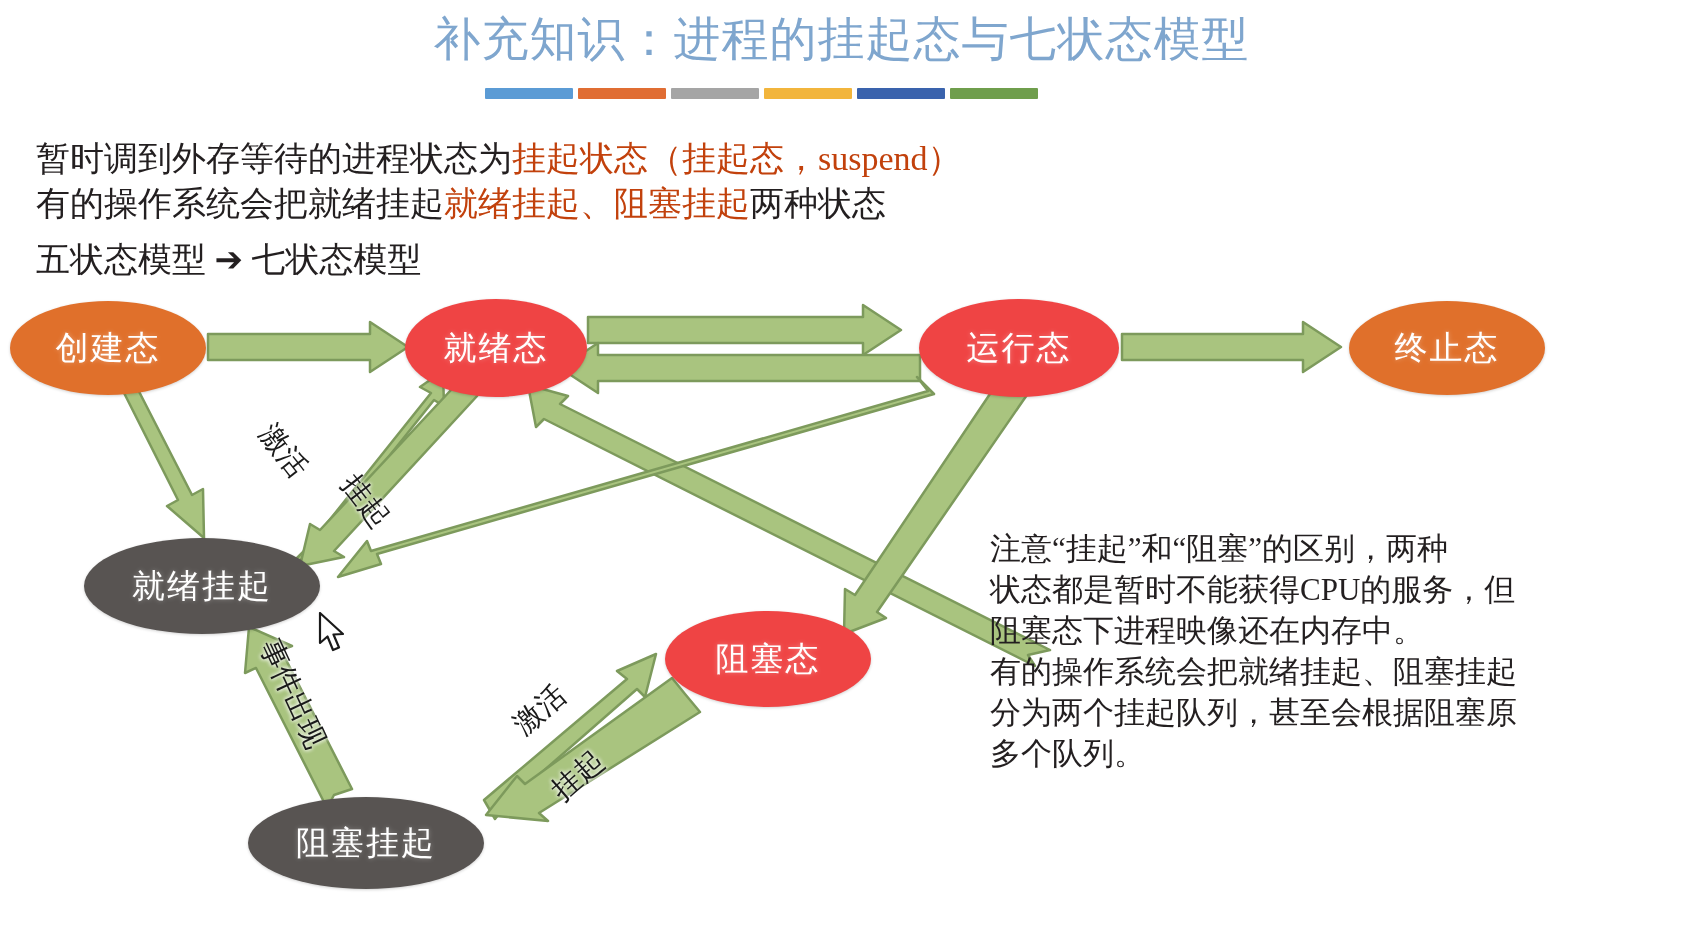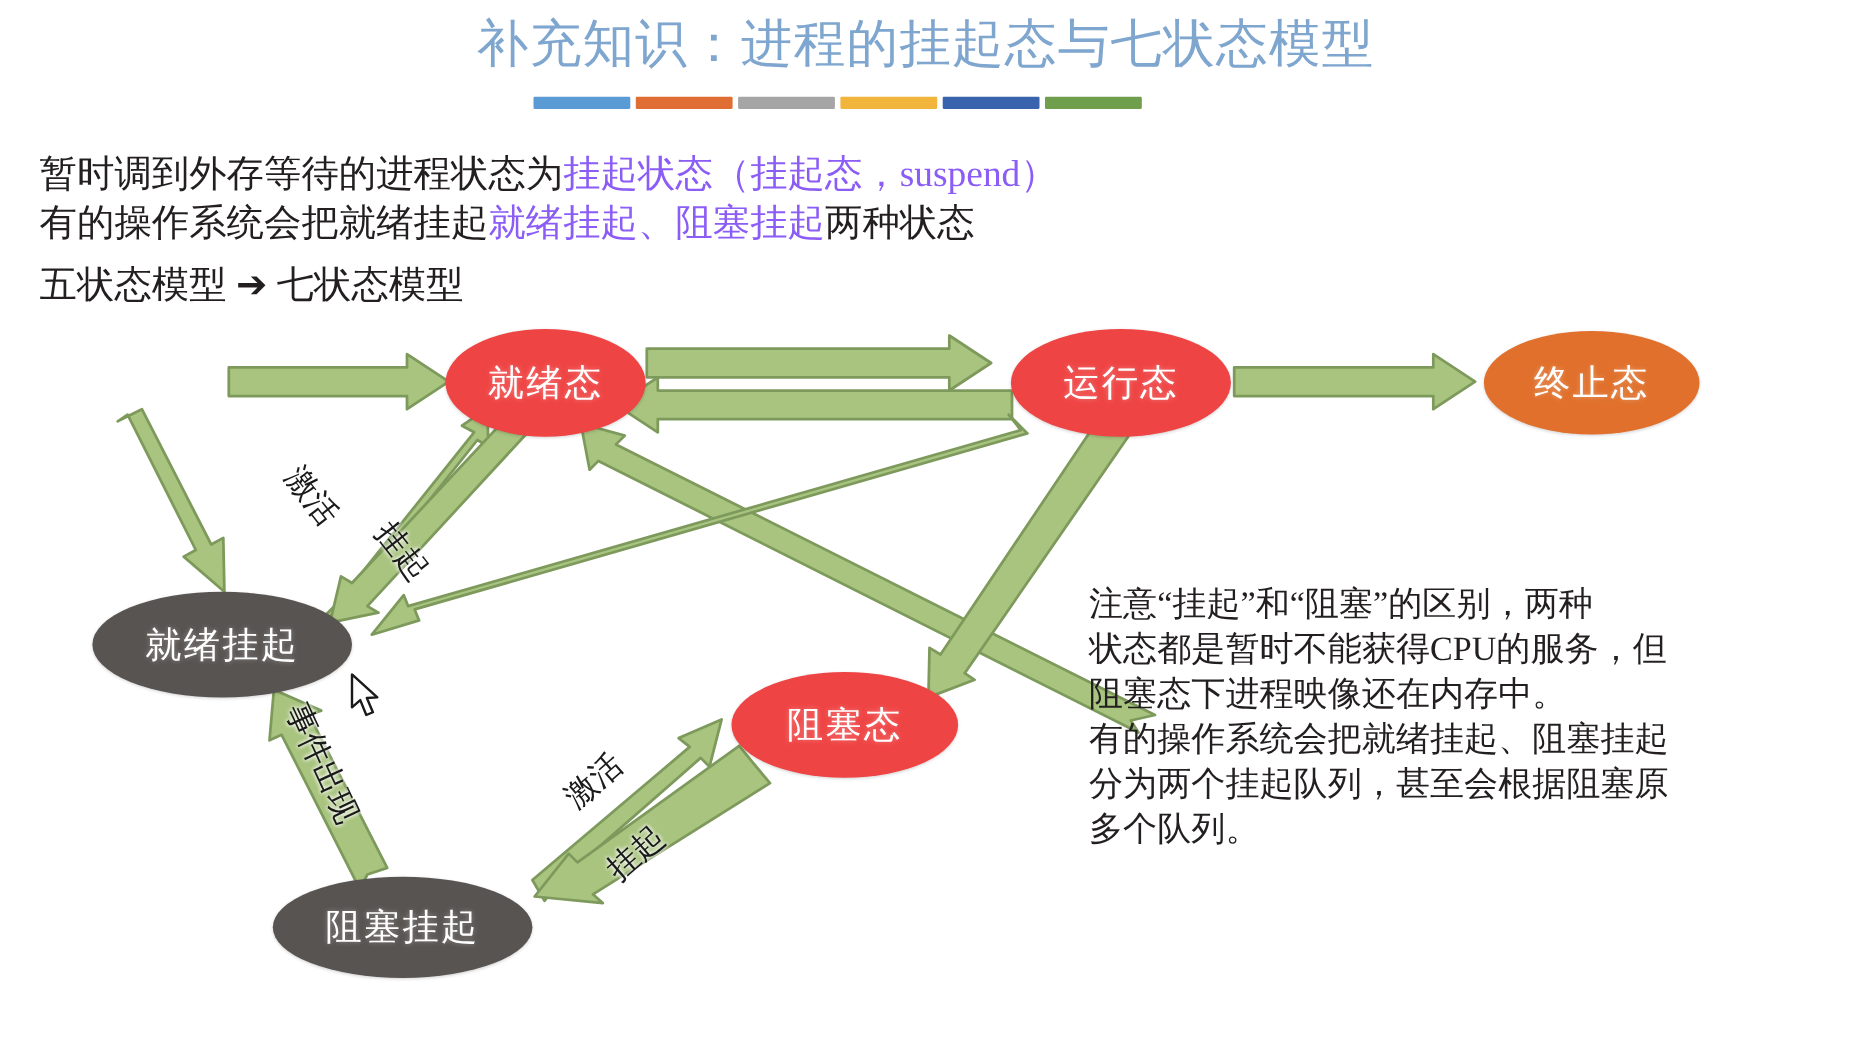--- a/index.html
+++ b/index.html
@@ -18,21 +18,21 @@
   }
   .rulebar{position:absolute;top:88px;height:11px;border-radius:1px;}
 
   
   .intro{position:absolute;left:36px;top:136px;width:1000px;}
   .intro .ln{
     font-size:34px;line-height:45px;color:#231f20;white-space:nowrap;
     font-family:"Liberation Serif","DejaVu Serif",serif;
   }
   .intro .ln.sp{margin-top:11px;}
-  .red{color:#8b5cf6;}
+  .red{color:#c2410c;}
 
   
   .note{position:absolute;left:990px;top:528px;width:690px;}
   .note .ln{
     font-size:31px;line-height:41px;color:#231f20;white-space:nowrap;
     font-family:"Liberation Serif","DejaVu Serif",serif;
   }
 
   
   .node{
@@ -103,20 +103,23 @@
       <polygon points="917,377 934,394 377,554 381,564 338,577 367,541 371,551 928,391"></polygon>
 
       <polygon points="1007,380 1029,392 877,612 886,618 844,634 845,589 855,595 1000,379"></polygon>
 
       <polygon points="495,819 509,801 637,689 645,697 656,654 617,671 627,679 484,800"></polygon>
 
       <polygon points="685,694 700,712 539,813 548,821 486,815 517,776 525,784 672,678"></polygon>
     </g>
   </svg>
 
+  <div class="node n-orange" style="left:10px;top:301px;width:196px;height:94px;">
+    <span>创建态</span>
+  </div>
 
   <div class="node n-blue" style="left:405px;top:299px;width:182px;height:98px;">
     <span>就绪态</span>
   </div>
 
   <div class="node n-blue" style="left:919px;top:299px;width:200px;height:98px;justify-content:center;">
     <span>运行态</span>
   </div>
 
   <div class="node n-orange" style="left:1349px;top:301px;width:196px;height:94px;">

